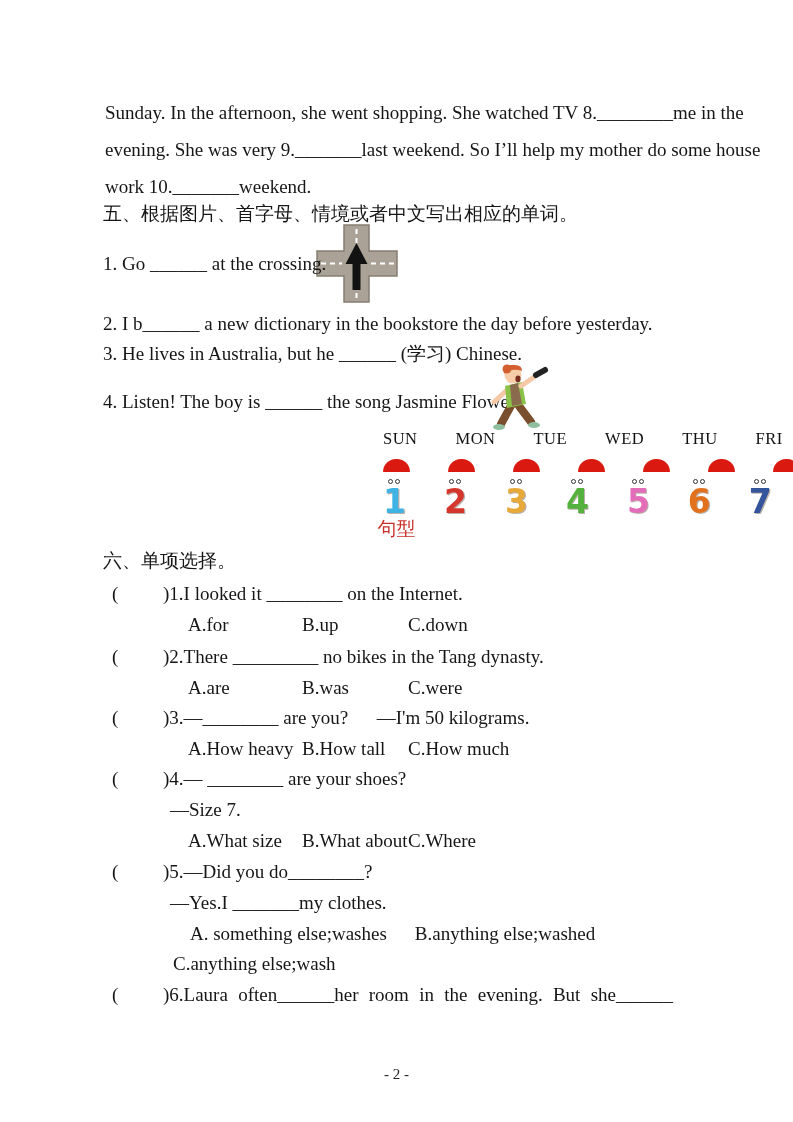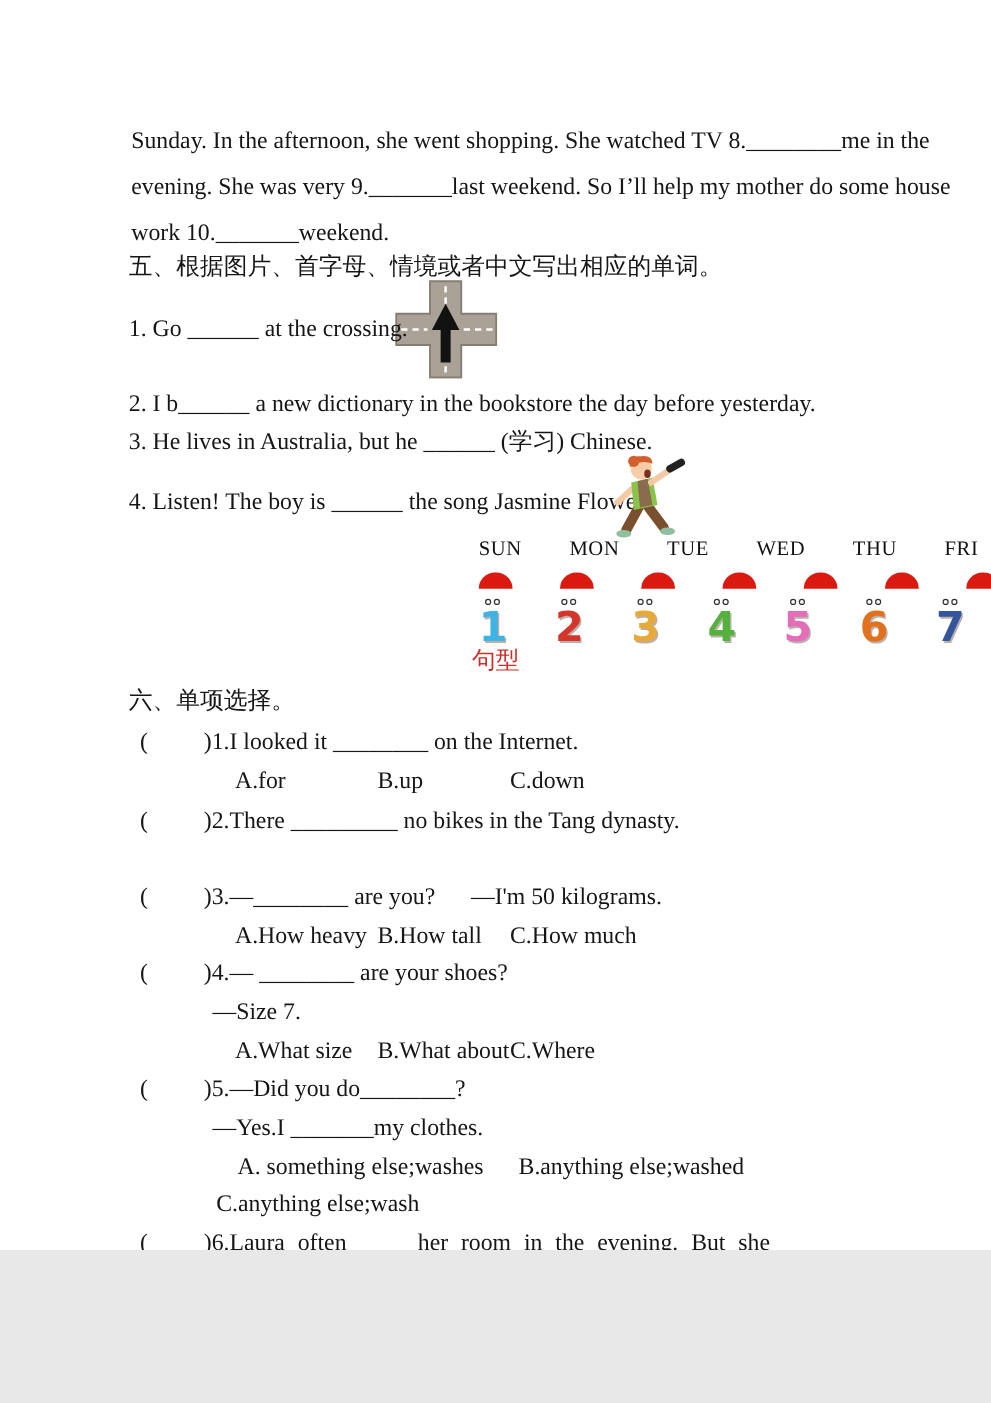--- a/index.html
+++ b/index.html
@@ -1,18 +1,18 @@
 <!DOCTYPE html>
 <html><head>
 <meta charset="utf-8">
 <style>
   html,body{margin:0;padding:0;background:#e8e8e8;}
   .page{
     position:relative;
-    width:793px;height:1000px;
+    width:793px;height:1122px;
     margin:0 auto;
     background:#ffffff;
     font-family:"Liberation Serif", serif;
     font-size:19px;
     color:#161616;
     overflow:hidden;
   }
   .line{
     position:absolute;
     white-space:pre;
@@ -165,20 +165,21 @@
   </div>
 
   <div class="line red center" style="top: 516px; color: rgb(200, 49, 43);">句型</div>
 
   <div class="line" style="left:103px;top:548px;">六、单项选择。</div>
 
   <div class="line" style="left:112px;top:581px;font-family:Liberation Serif, serif;"><span class="bracket">(</span><span>)1.I looked it ________ on the Internet.</span></div>
   <div class="line opts" style="left:188px;top:612px;"><span class="opt-a">A.for</span><span class="opt-b">B.up</span><span class="opt-c">C.down</span></div>
 
   <div class="line" style="left:112px;top:644px;"><span class="bracket">(</span><span>)2.There _________ no bikes in the Tang dynasty.</span></div>
+  <div class="line opts" style="left:188px;top:675px;"><span class="opt-a">A.are</span><span class="opt-b">B.was</span><span class="opt-c">C.were</span></div>
 
   <div class="line" style="left:112px;top:705px;"><span class="bracket">(</span><span>)3.—________ are you?      —I'm 50 kilograms.</span></div>
   <div class="line opts" style="left:188px;top:736px;"><span class="opt-a">A.How heavy</span><span class="opt-b">B.How tall</span><span class="opt-c">C.How much</span></div>
 
   <div class="line" style="left:112px;top:766px;"><span class="bracket">(</span><span>)4.— ________ are your shoes?</span></div>
   <div class="line" style="left:170px;top:797px;">—Size 7.</div>
   <div class="line opts" style="left:188px;top:828px;"><span class="opt-a">A.What size</span><span class="opt-b">B.What about</span><span class="opt-c">C.Where</span></div>
 
   <div class="line" style="left:112px;top:859px;"><span class="bracket">(</span><span>)5.—Did you do________?</span></div>
   <div class="line" style="left:170px;top:890px;">—Yes.I _______my clothes.</div>

